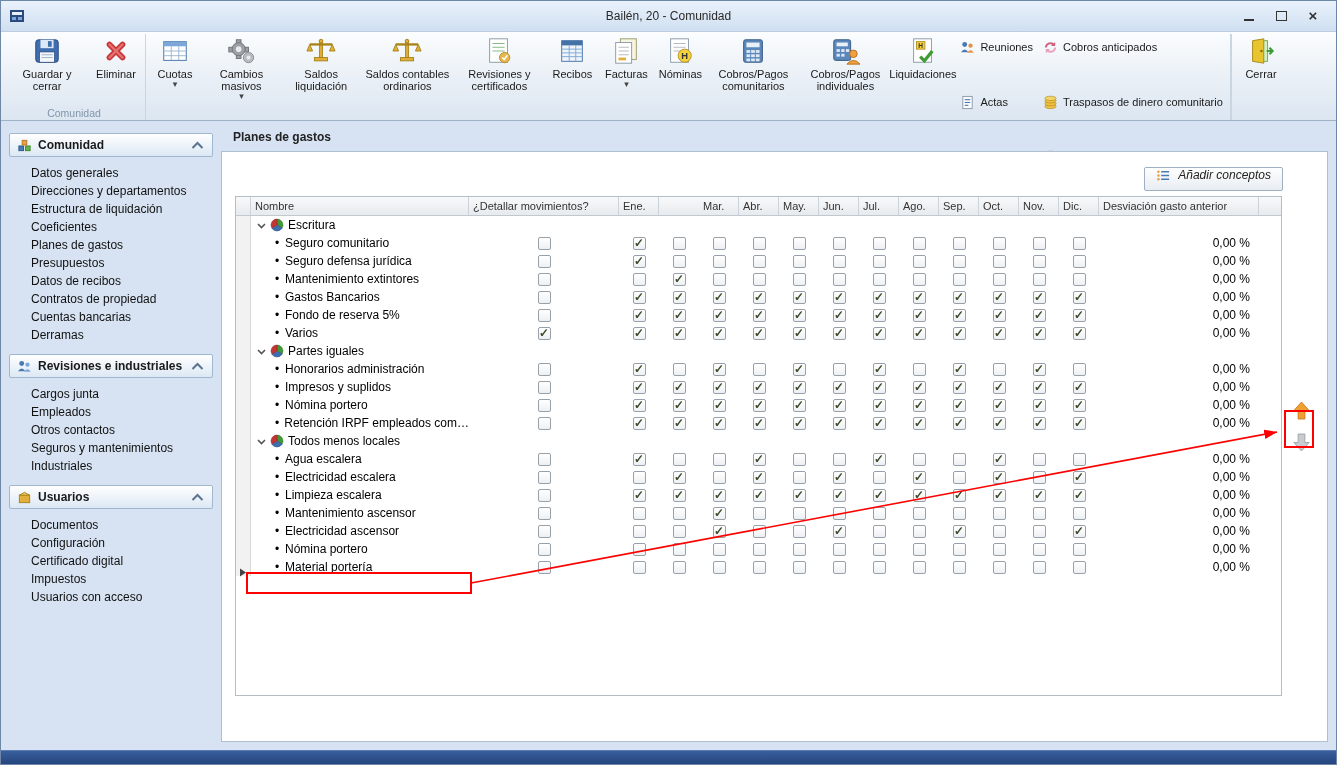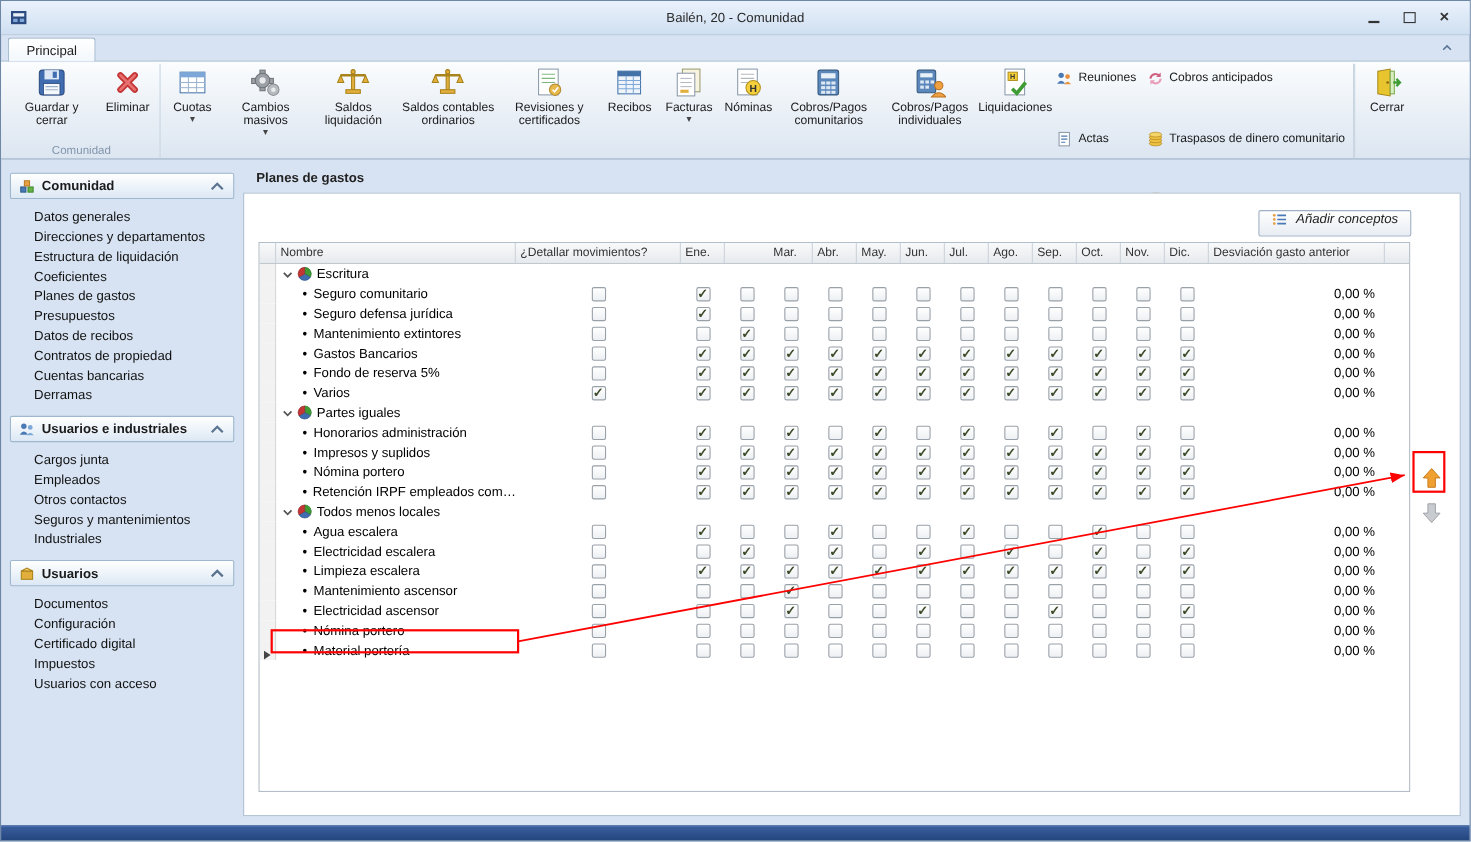--- a/index.html
+++ b/index.html
@@ -116,28 +116,20 @@
         </span>
       <span class="wbtn">
           <span class="glyph-max"></span>
         </span>
       <span class="wbtn">
           <span class="glyph-close">×</span>
         </span>
     </span>
   </div>
 
-  <div class="tab-row">
-    <div class="ribbon-tab">Principal</div>
-    <div class="ribbon-collapse">
-      <svg viewBox="0 0 12 8" width="11" height="7">
-          <polyline points="2,6 6,2 10,6" fill="none" stroke="#5a7390" stroke-width="1.6"></polyline>
-        </svg>
-    </div>
-  </div>
 
   <div class="ribbon-body" id="ribbon-groups">
       <div class="rgroup">
         <div class="rgroup-buttons">
           <div class="rbtn">
             <span class="icon30">
               <svg viewBox="0 0 32 32">
                 <rect x="4" y="4" width="24" height="24" rx="3" fill="#3f6db0" stroke="#2a4a80"></rect>
                 <rect x="9" y="4" width="14" height="9" fill="#dce8f5"></rect>
                 <rect x="17" y="5.5" width="4" height="6" fill="#3f6db0"></rect>
@@ -451,21 +443,21 @@
         </div>
         <div class="section-header">
           <span class="icon15">
             <svg viewBox="0 0 16 16">
               <circle cx="5" cy="4.8" r="2.6" fill="#4a7ab5"></circle>
               <path d="M1 13 q4 -6 8 0 z" fill="#4a7ab5"></path>
               <circle cx="11.2" cy="6" r="2.3" fill="#7da7d8"></circle>
               <path d="M7.8 13.5 q3.4 -5 6.8 0 z" fill="#7da7d8"></path>
             </svg>
           </span>
-          <span>Usuarios e industriales</span>
+          <span>Revisiones e industriales</span>
           <span class="chev icon15">
             <svg viewBox="0 0 12 8">
               <polyline points="2,6 6,2 10,6" fill="none" stroke="#5a7390" stroke-width="1.6"></polyline>
             </svg>
           </span>
         </div>
         <div class="section-items">
           <div class="side-item">Cargos junta</div>
           <div class="side-item">Empleados</div>
           <div class="side-item">Otros contactos</div>

